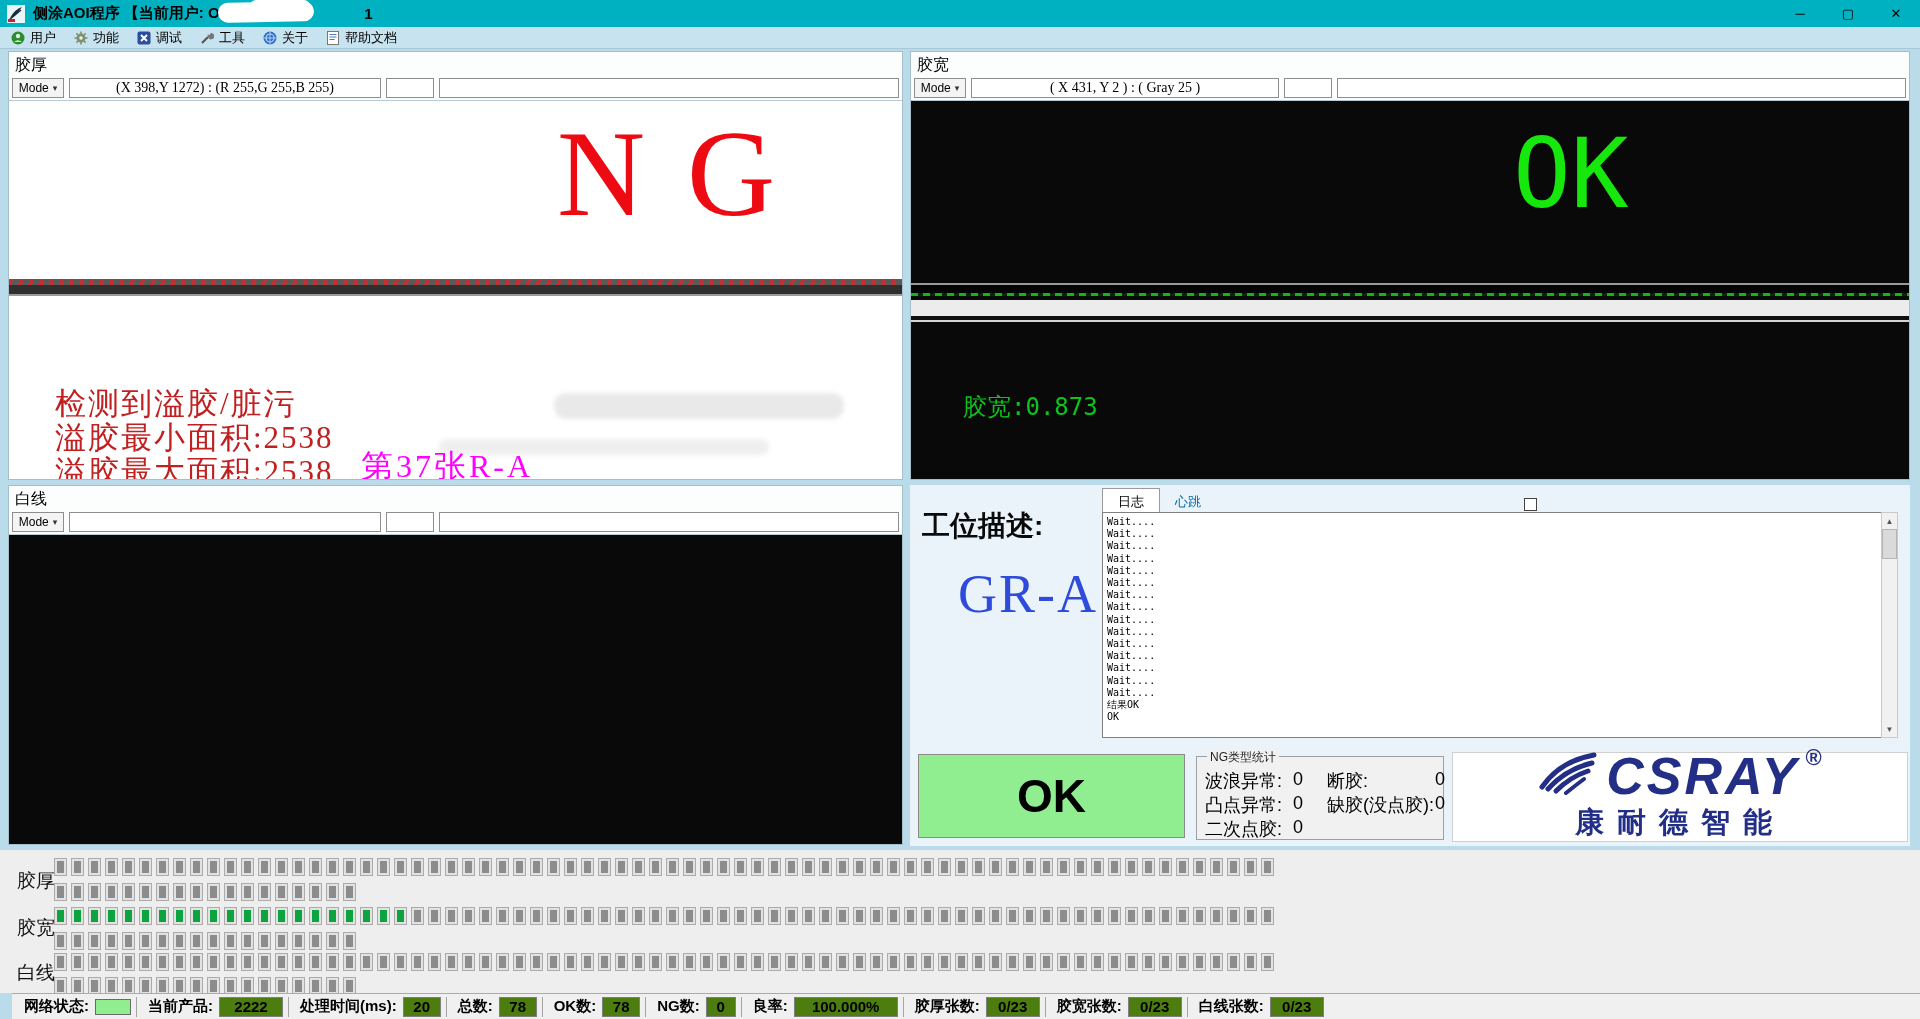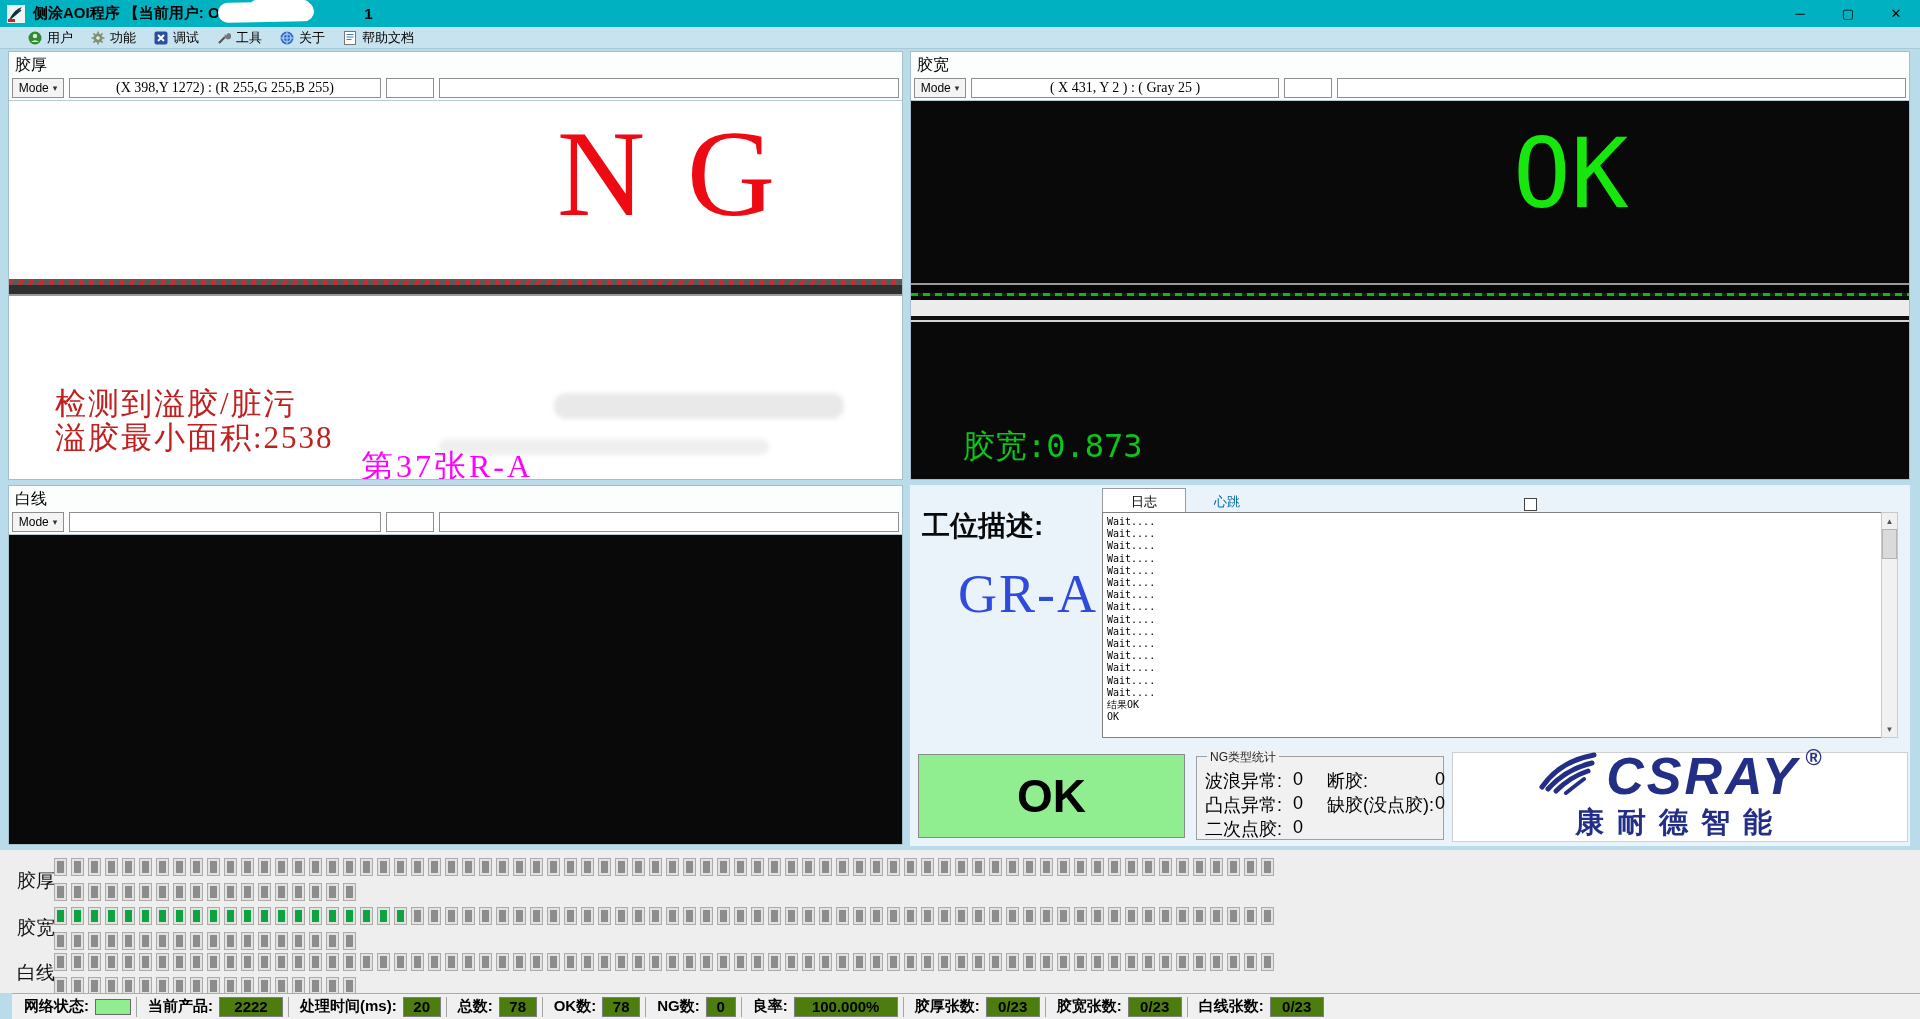--- a/index.html
+++ b/index.html
@@ -10,21 +10,21 @@
   .titlebar { position:absolute; left:0; top:0; width:1920px; height:27px; background:var(--titlebar-teal); display:flex; align-items:center; }
   .app-icon { width:18px; height:18px; margin:0 8px 0 7px; }
   .title-text { font-size:15px; font-weight:bold; color:#000; white-space:nowrap; }
   .title-suffix { font-size:15px; font-weight:bold; margin-left:88px; }
   .scribble { position:absolute; left:218px; top:2px; width:96px; height:20px; background:#fff; border-radius:10px; transform:rotate(-1deg); }
   .scribble2 { position:absolute; left:250px; top:0px; width:60px; height:12px; background:#fff; border-radius:8px; }
   .winbtns { position:absolute; right:0; top:0; height:27px; display:flex; }
   .winbtn { width:48px; height:27px; display:flex; align-items:center; justify-content:center; font-size:13px; color:#000; cursor:default; }
 
   
-  .menubar { position:absolute; left:0; top:27px; width:1920px; height:22px; background:#C8E3F0; border-bottom:1px solid #A9C8D8; display:flex; align-items:center; padding-left:19px; }
+  .menubar { position:absolute; left:0; top:27px; width:1920px; height:22px; background:#C8E3F0; border-bottom:1px solid #A9C8D8; display:flex; align-items:center; padding-left:2px; }
   .menu-item { display:flex; align-items:center; gap:5px; padding:2px 9px; font-size:13px; }
   .mi-icon { width:14px; height:14px; display:inline-block; }
 
   
   .panel { position:absolute; background:#FCFDFD; border:1px solid #A5BECB; }
   .ptitle { height:24px; padding:3px 6px; font-size:16px; color:#000; }
   .ptoolbar { height:24px; display:flex; align-items:center; gap:5px; padding:0 3px; }
   .mode-btn { width:52px; height:20px; background:#F4F4F4; border:1px solid #8E8E8E; font-size:12px; display:flex; align-items:center; justify-content:center; gap:4px; }
   .mode-btn .caret { font-size:9px; color:#333; }
   .tfield { height:20px; background:#FFF; border:1px solid #8E8E8E; font-family:"Liberation Serif",serif; font-size:14px; display:flex; align-items:center; justify-content:center; }
@@ -49,30 +49,30 @@
   .img-black { background:#090909; }
   .ok-text { position:absolute; left:602px; top:18px; font-family:"DejaVu Sans Mono",monospace; font-size:96px; line-height:110px; color:var(--ok-green); }
   .jk-band { position:absolute; left:0; right:0; top:182px; }
   .jk-band .k1 { height:2px; background:#9a9a9a; }
   .jk-band .k2 { height:8px; background:#050505; }
   .jk-band .k3 { height:3px; background:repeating-linear-gradient(90deg,#15b515 0 7px,#062806 7px 12px); }
   .jk-band .k4 { height:4px; background:#0a0a0a; }
   .jk-band .k5 { height:16px; background:#ececec; }
   .jk-band .k6 { height:4px; background:#101010; }
   .jk-band .k7 { height:2px; background:#d5d5d5; }
-  .jk-measure { position:absolute; left:52px; top:324px; font-family:"DejaVu Sans Mono",monospace; font-size:32px; color:var(--measure-green); }
+  .jk-measure { position:absolute; left:52px; top:290px; font-family:"DejaVu Sans Mono",monospace; font-size:24px; color:var(--measure-green); }
 
   
   .quad4 { position:absolute; left:910px; top:485px; width:1000px; height:361px; background:#E9F3F9; }
   .station-label { position:absolute; left:12px; top:22px; font-size:28px; font-weight:600; color:#0a0a0a; }
   .station-value { position:absolute; left:48px; top:78px; font-family:"Liberation Serif",serif; font-size:54px; color:var(--station-blue); letter-spacing:2px; }
 
   .log-panel { position:absolute; left:192px; top:3px; width:796px; height:250px; }
   .log-tabs { height:24px; display:flex; align-items:flex-end; }
-  .log-tab { height:24px; padding:4px 28px; font-size:13px; }
+  .log-tab { height:24px; padding:4px 15px; font-size:13px; }
   .log-tab.active { background:#FFF; border:1px solid #9a9a9a; border-bottom:none; }
   .log-tab.inactive { height:21px; padding-top:2px; color:#0369a1; }
   .log-content { position:absolute; left:0; top:24px; right:0; bottom:0; background:#FFF; border:1px solid #808080; padding:3px 4px; overflow:hidden; }
   .log-line { font-family:"DejaVu Sans Mono",monospace; font-size:10px; line-height:12.2px; color:#000; white-space:pre; }
   .log-checkbox { position:absolute; left:422px; top:10px; width:13px; height:13px; background:#fff; border:1px solid #444; }
   .log-scrollbar { position:absolute; right:0; top:24px; bottom:0; width:17px; background:#F1F1F1; border:1px solid #C9C9C9; }
   .sb-arrow { width:15px; height:16px; display:flex; align-items:center; justify-content:center; font-size:8px; color:#555; background:#F1F1F1; }
   .sb-arrow.down { position:absolute; bottom:0; }
   .sb-thumb { position:absolute; top:16px; left:0; width:15px; height:30px; background:#DADADA; border:1px solid #B5B5B5; }
 
@@ -193,20 +193,21 @@
       <div class="jh-band">
           <div class="z1"></div>
           <div class="z2"></div>
           <div class="z3"></div>
         </div>
       <div class="jh-smudge1"></div>
       <div class="jh-smudge2"></div>
       <div class="jh-lines">
         <div>检测到溢胶/脏污</div>
         <div>溢胶最小面积:2538</div>
+        <div>溢胶最大面积:2538</div>
       </div>
       <div class="jh-frametag">第37张R-A</div>
     </div>
   </div>
 
   <div class="panel" style="left:910px; top:51px; width:1000px; height:429px;">
     <div class="ptitle">胶宽</div>
     <div class="ptoolbar">
       <div class="mode-btn">
           <span>Mode</span>

